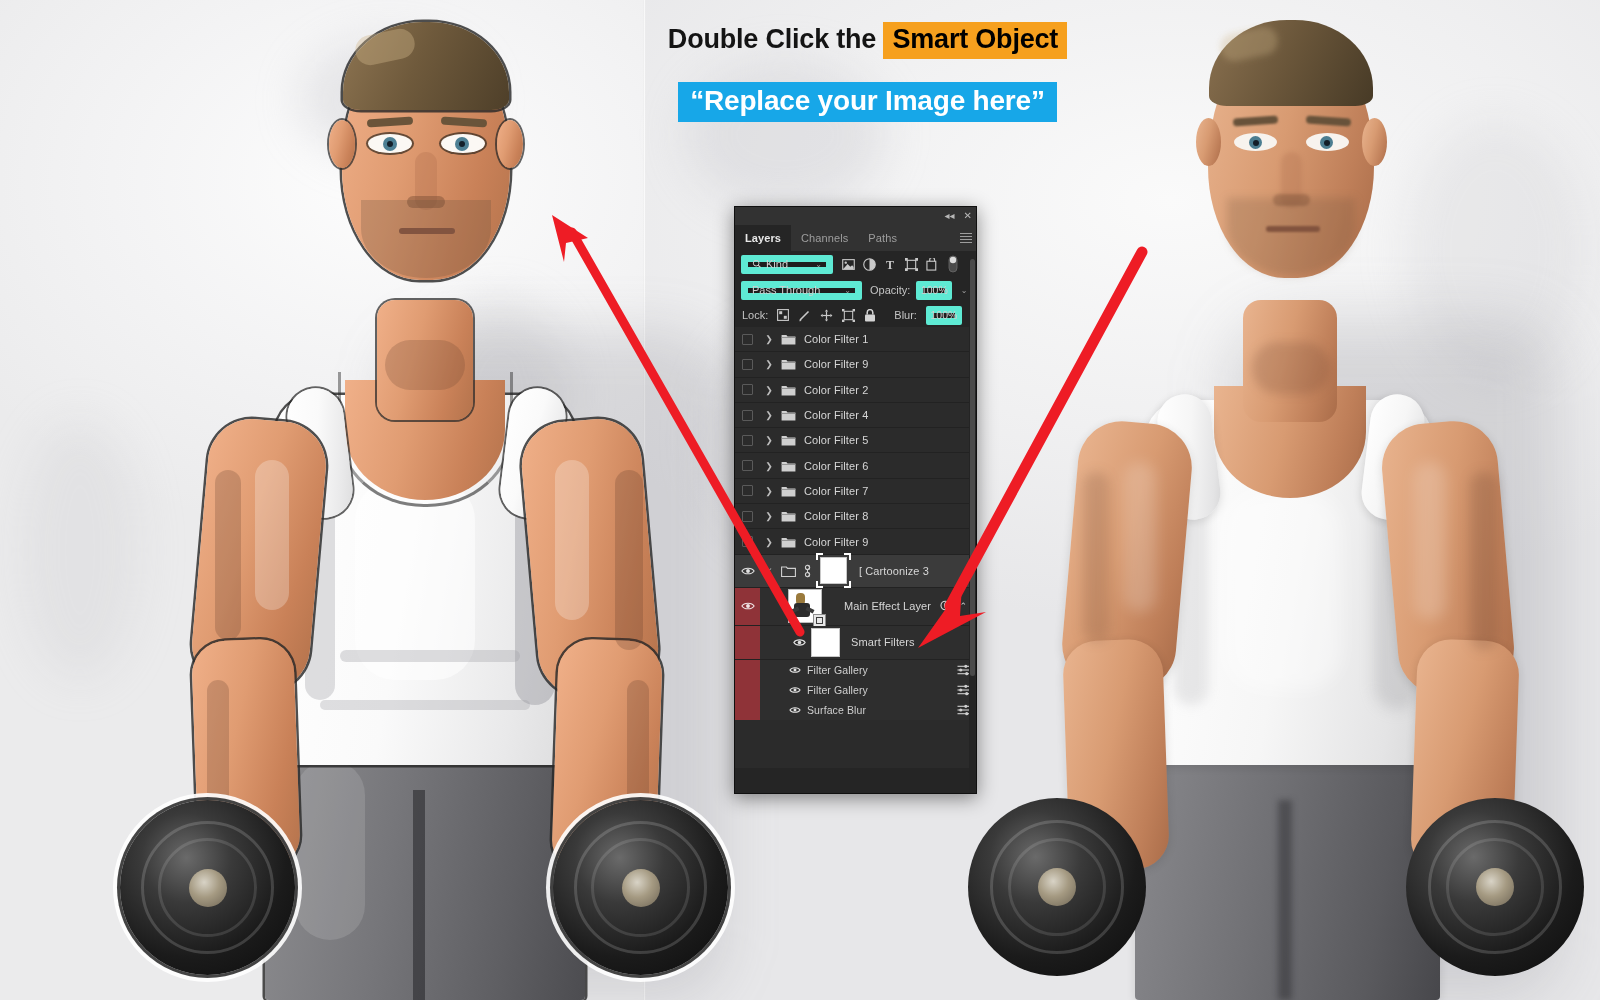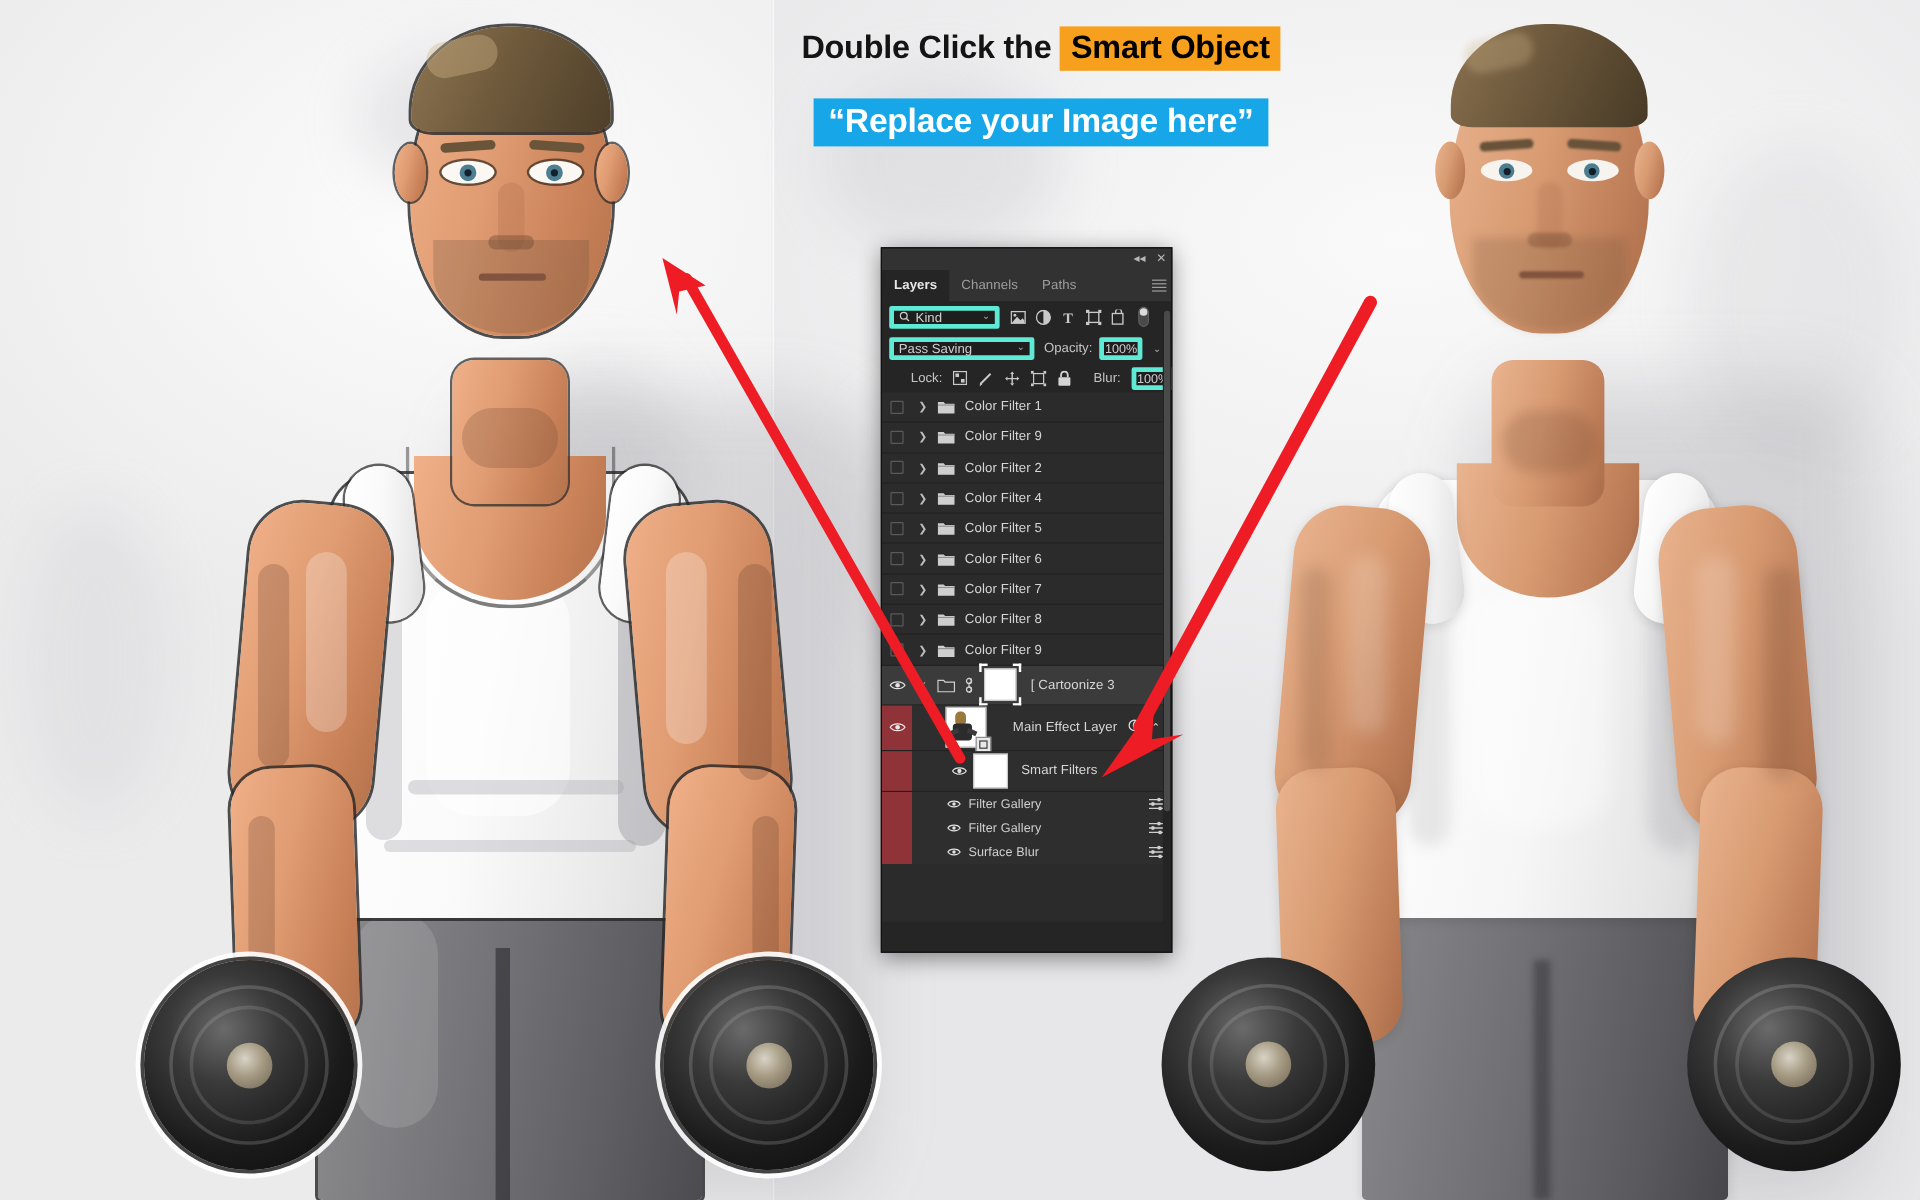--- a/index.html
+++ b/index.html
@@ -147,37 +147,37 @@
     width: 20px; display:flex; align-items:center; justify-content:center;
   }
   .hamburger { width:12px; }
   .hamburger i { display:block; height:1px; background:#9d9d9d; margin:2px 0; }
 
   .ps-row {
     display:flex; align-items:center; gap:6px;
     padding: 0 6px; height: 26px;
   }
   .ps-field {
-    background:#1e1e1e; border:4px solid #5eead4; border-radius:2px;
-    height:19px; display:flex; align-items:flex-start; gap:4px; padding:0 4px;
+    background:#1e1e1e; border:7px solid #5eead4; border-radius:2px;
+    height:19px; display:flex; align-items:center; gap:4px; padding:0 4px;
     font-size:11px; color:#cfcfcf;
   }
   .kind-field { width: 92px; }
   .kind-field .lbl { flex:1; }
   .chev { font-size:8px; color:#9a9a9a; }
   .filter-icons { display:flex; align-items:center; gap:7px; margin-left:2px; }
   .fi { width:14px; height:14px; display:flex; align-items:center; justify-content:center; color:#c9c9c9; }
 
   .blend-field { width: 124px; }
   .blend-field .lbl { flex:1; }
   .op-label { font-size:11px; color:#c4c4c4; margin-left:2px; }
   .num-field { width:36px; justify-content:center; font-size:10.5px; }
   .mini-chev { width:12px; text-align:center; font-size:8px; color:#a0a0a0; }
 
-  .lock-row { display:flex; align-items:center; gap:9px; padding:0 24px; height:24px; }
+  .lock-row { display:flex; align-items:center; gap:9px; padding:0 7px; height:24px; }
   .lock-label { font-size:11px; color:#c4c4c4; }
   .lk { width:13px; height:13px; display:flex; align-items:center; justify-content:center; color:#c9c9c9; }
   .lock-spacer { flex:1; }
   .fill-label { font-size:11px; color:#c4c4c4; }
 
   .ps-list { position:relative; background:#2b2b2b; }
   .layer {
     position: relative;
     display: flex; align-items: center;
     height: 25.3px;
@@ -452,21 +452,21 @@
           <svg width="10" height="18" viewBox="0 0 10 18">
               <rect x="1" y="1" width="8" height="16" rx="4" fill="#4a4a4a" stroke="#6a6a6a" stroke-width="0.8"></rect>
               <circle cx="5" cy="5" r="3.2" fill="#dcdcdc"></circle>
             </svg>
         </span>
       </div>
     </div>
 
     <div class="ps-row">
       <div class="ps-field blend-field">
-        <span class="lbl">Pass Saving</span>
+        <span class="lbl">Pass Through</span>
         <span class="chev">⌄</span>
       </div>
       <span class="op-label">Opacity:</span>
       <div class="ps-field num-field">
         <span>100%</span>
       </div>
       <span class="mini-chev">⌄</span>
     </div>
 
     <div class="lock-row">

